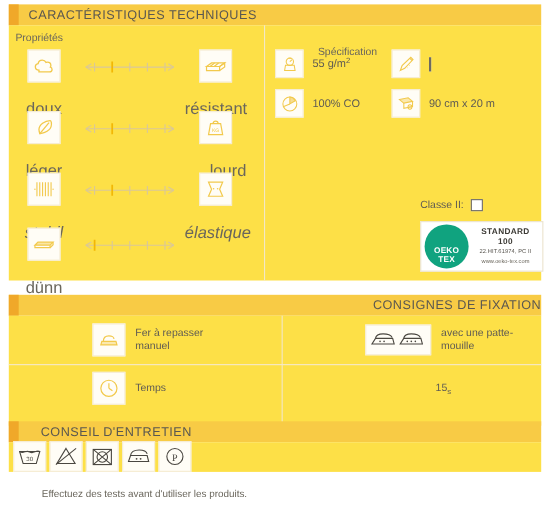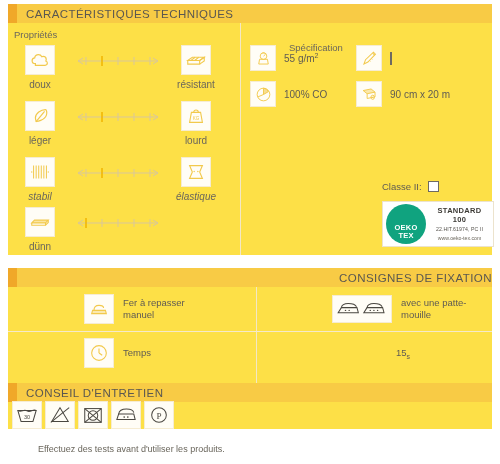--- a/index.html
+++ b/index.html
@@ -40,24 +40,24 @@
     display:flex;align-items:center;justify-content:center;
     box-sizing:border-box;
   }
   .tile svg{display:block;}
   .sub-head{position:absolute;font-size:9.5px;color:#6a665c;}
 
   .prop-row{position:absolute;left:0;width:232px;height:56px;}
   .prop-cell{position:absolute;text-align:center;width:56px;}
   .prop-cell .tile{width:30px;height:30px;margin:0 auto;}
   .prop-cell .cap{
-    margin-top:4px;font-size:10px;color:#6a665c;white-space:nowrap;
+    margin-top:16px;font-size:15px;color:#6a665c;white-space:nowrap;
   }
   .prop-left{left:4px;}
-  .prop-right{left:160px;}
+  .prop-right{left:160px;text-align:right;}
 
   .slider{position:absolute;left:62px;top:8px;width:96px;height:16px;}
 
   
   .spec-item{position:absolute;display:flex;align-items:center;}
   .spec-item .tile{width:26px;height:26px;}
   .spec-item .txt{
     margin-left:8px;font-size:10px;color:#5f5b53;white-space:nowrap;
   }
   .spec-item .txt sup{font-size:7px;}
@@ -378,21 +378,21 @@
         </div>
         <div class="txt">Temps</div>
       </div>
 
       <div class="fix-plain" style="left:388px;top:16px;">
         <span>15</span><sub>s</sub>
       </div>
     </div>
   </div>
 
-  <div class="bar" style="top:383px;">
+  <div class="bar" style="top:383px;gap:11px;">
     <div class="accent"></div>
     <div class="bar-title">CONSEIL D'ENTRETIEN</div>
   </div>
 
   <div class="panel" style="top:402px;height:27px;">
     <div class="care-strip" style="left:4px;top:-1px;">
 
       <div class="tile">
         <svg width="24" height="22" viewBox="0 0 26 24" fill="none" stroke="#4a4741" stroke-width="1.1">
           <path d="M3 7 L23 7 L19.5 19 L6.5 19 Z"></path>

